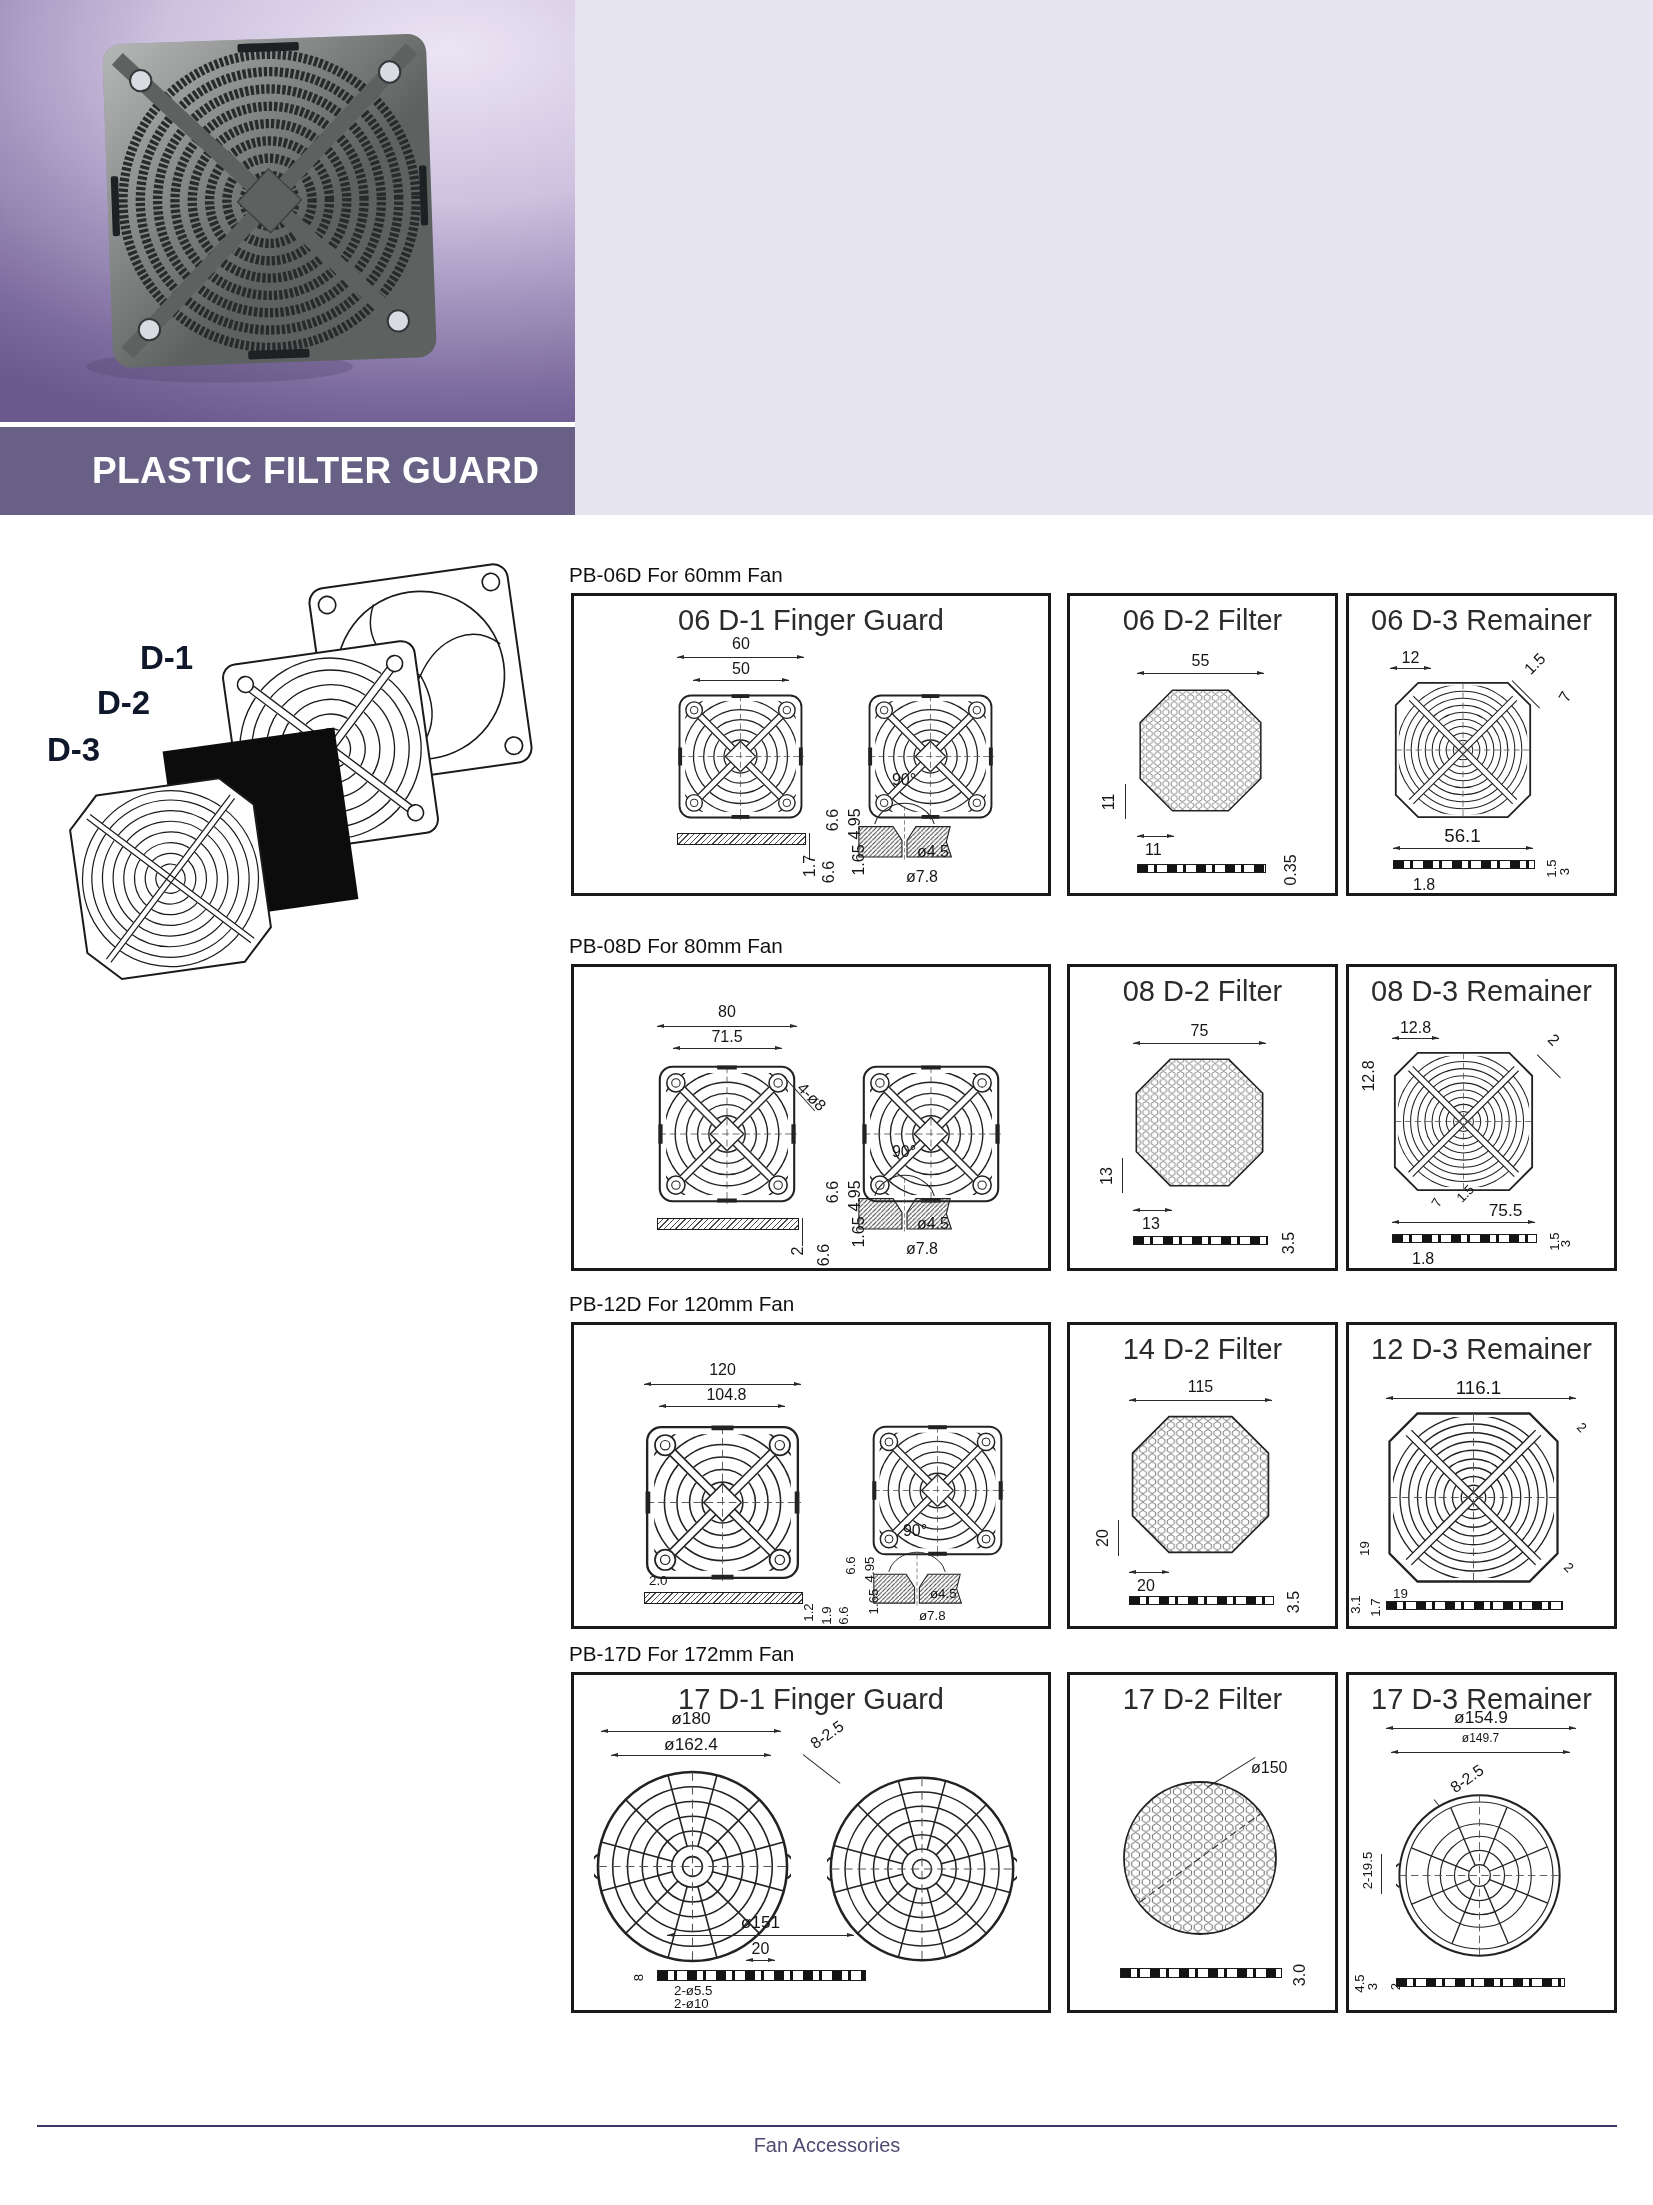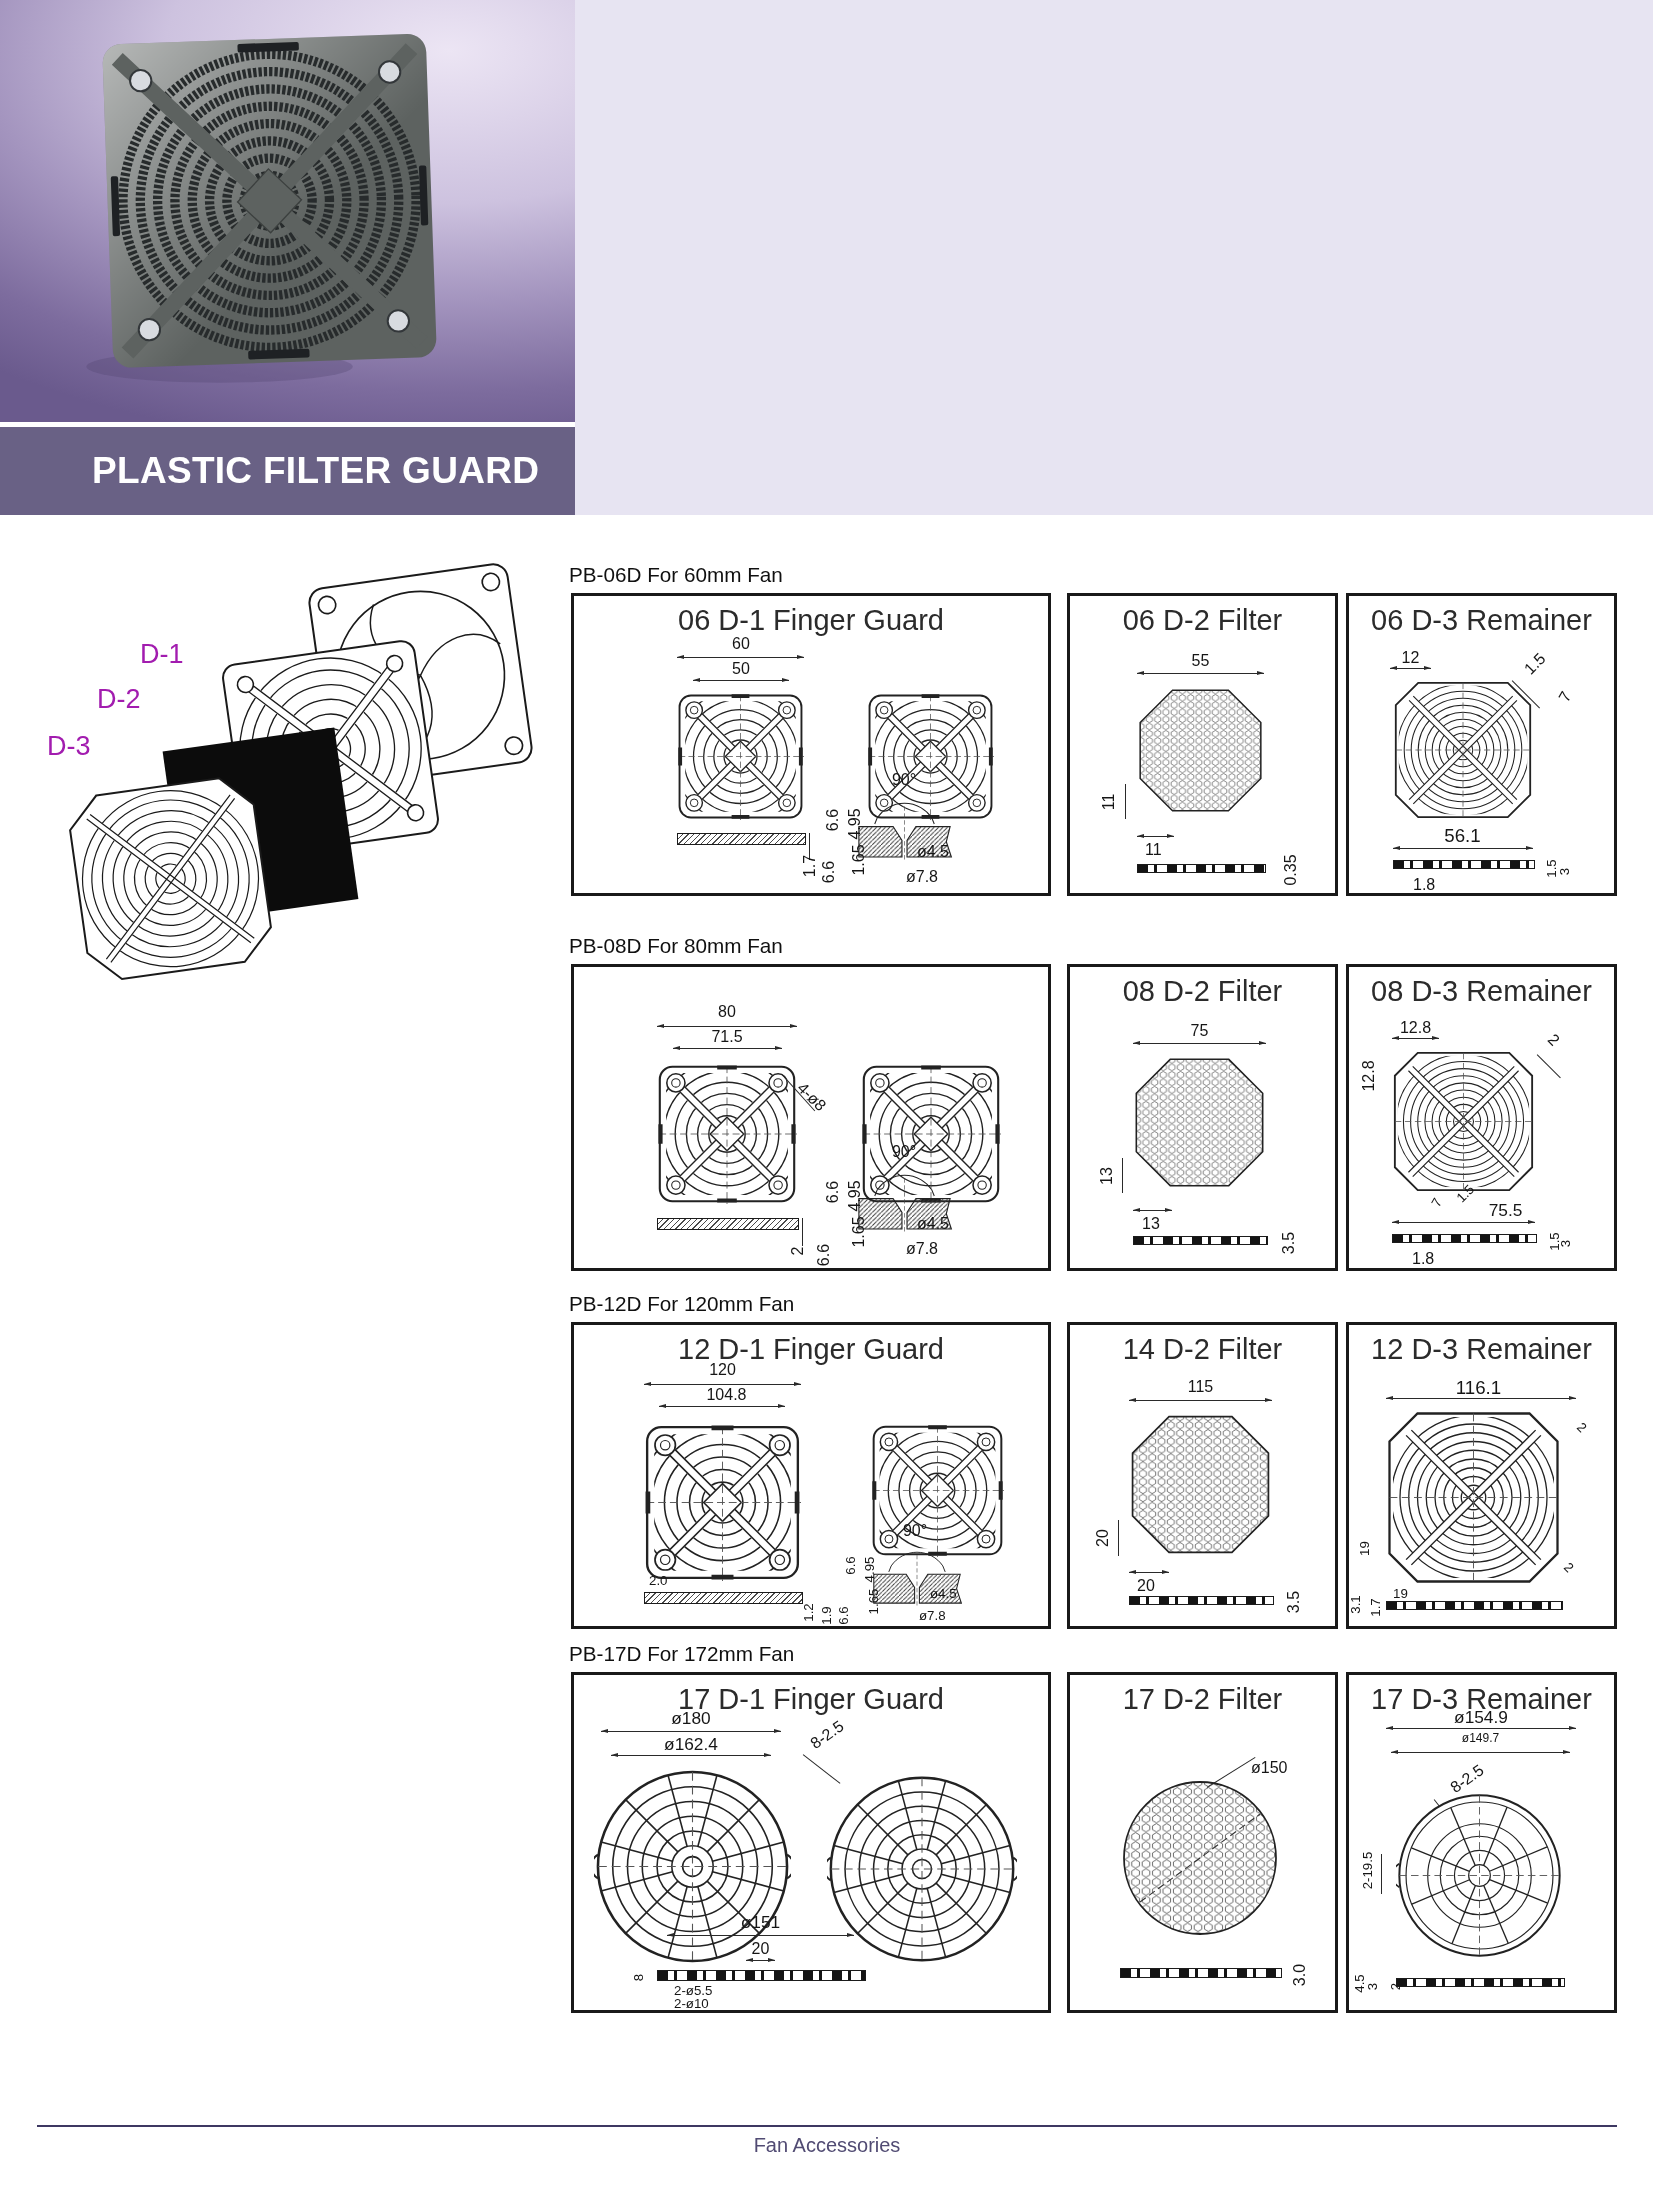--- a/index.html
+++ b/index.html
@@ -7,21 +7,21 @@
   .page{position:relative;width:1654px;height:2205px;background:#fff;overflow:hidden}
 
   
   .photo-block{position:absolute;left:0;top:0;width:575px;height:422px;
     background:radial-gradient(130% 95% at 78% 12%, #ece5f4 0%, #cdc2df 38%, #a495bf 62%, #7d6c9e 85%, #6a5a8d 100%);}
   .lav-block{position:absolute;left:575px;top:0;width:1079px;height:515px;background:#e7e4f2}
   .banner{position:absolute;left:0;top:427px;width:575px;height:88px;background:#696185;display:flex;align-items:center}
   .banner span{color:#fff;font-size:37px;font-weight:bold;margin-left:92px;letter-spacing:0.3px}
 
   
-  .expl-lbl{position:absolute;font-size:27px;font-weight:normal;color:#a21caf}
+  .expl-lbl{position:absolute;font-size:33px;font-weight:bold;color:#0f172a}
 
   
   .rowlbl{position:absolute;font-size:20.7px;color:#101010}
   .box{position:absolute;border:3.3px solid #191919;background:#fff}
   .ttl{position:absolute;left:0;right:0;top:8px;text-align:center;font-size:29px;color:#2b2b2b}
   .dim{position:absolute;font-size:16px;color:#161616;white-space:nowrap}
   .ctr{text-align:center}
   .sm{font-size:13.3px}
   .rot{transform:rotate(-90deg);transform-origin:center}
   .dg45{transform:rotate(45deg);transform-origin:center}
@@ -430,21 +430,20 @@
     <div class="dml" style="left:43px;top:255px;width:143px"></div>
     <div class="stripseg" style="left:43px;top:267px;width:143px;height:7.3px"></div>
     <span class="dim" style="left:63px;top:283px">1.8</span>
     <span class="dim rot sm" style="left:196px;top:267px">1.5</span>
     <span class="dim rot sm" style="left:213px;top:269px">3</span>
   </div>
 
   <span class="rowlbl" style="left:569px;top:1292px">PB-12D For 120mm Fan</span>
 
   <div class="box" style="left:571px;top:1322px;width:474px;height:301px">
-    <div class="ttl">12 D-1 Finger Guard</div>
     <span class="dim ctr" style="left:70px;top:36px;width:157px">120</span>
     <div class="dml" style="left:70px;top:59px;width:157px"></div>
     <span class="dim ctr" style="left:74px;top:61px;width:157px">104.8</span>
     <div class="dml" style="left:85px;top:81px;width:126px"></div>
     <svg class="art" style="left:70px;top:99px" width="157" height="157" viewBox="0 0 235 235">
         <use href="#sym-guard"></use>
       </svg>
     <svg class="art" style="left:297px;top:99px" width="133" height="133" viewBox="0 0 200 200">
         <use href="#sym-guard"></use>
       </svg>

